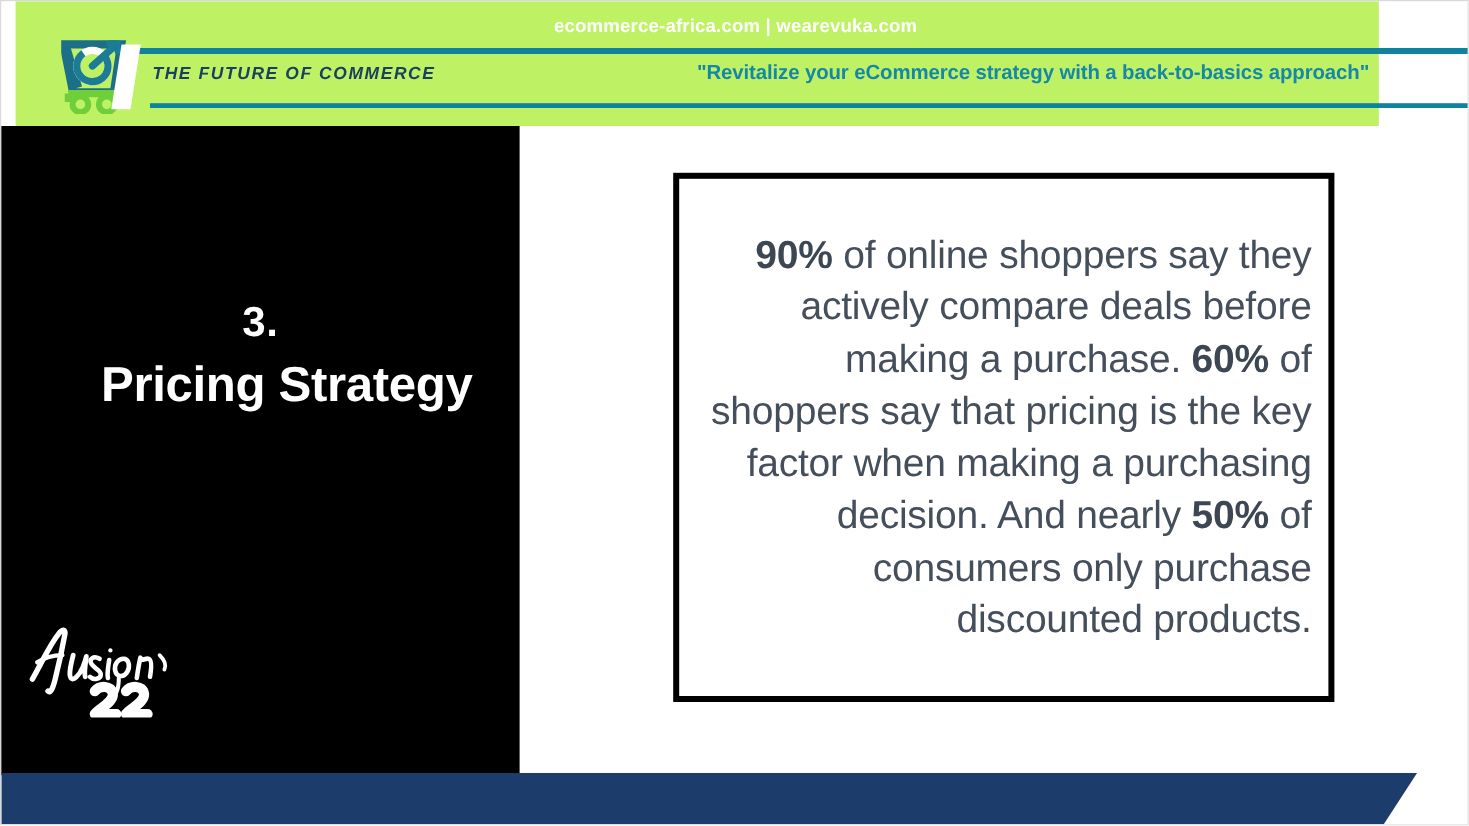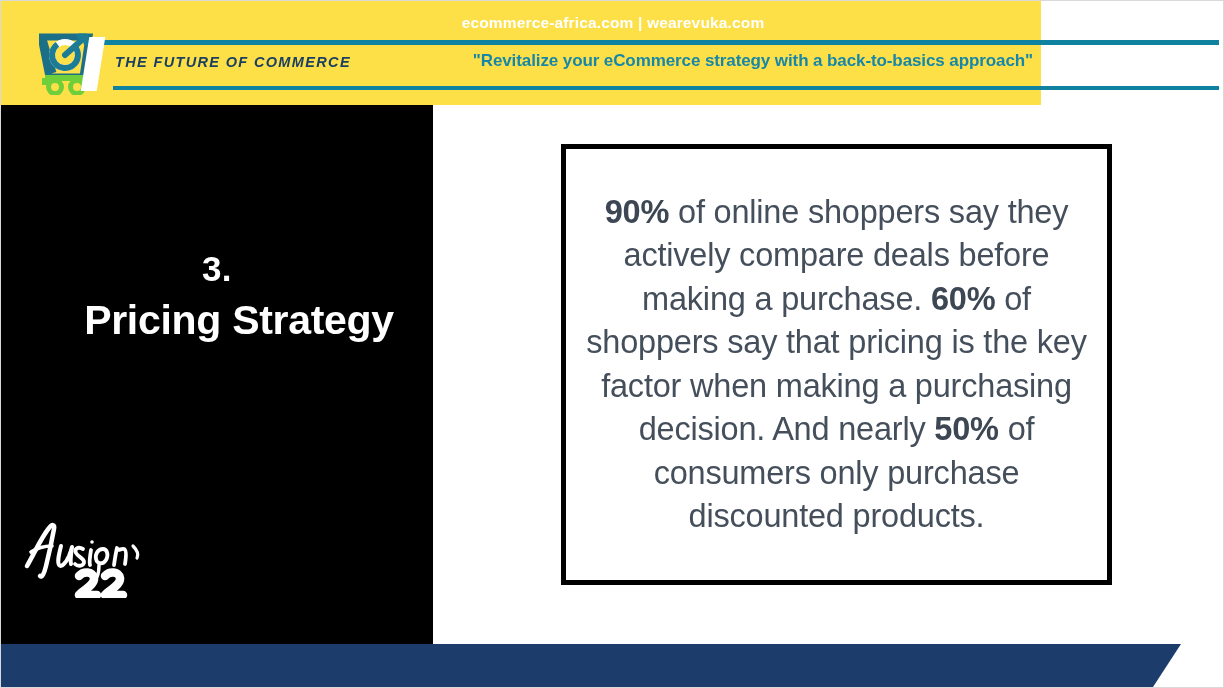--- a/index.html
+++ b/index.html
@@ -18,24 +18,24 @@
     width: 1224px;
     height: 688px;
     background: #ffffff;
     border: 1px solid #d9d9d9;
     overflow: hidden;
   }
 
   
   #header {
     position: absolute;
-    left: 0; top: 0;
-    width: 1040px;
+    left: 12px; top: 0;
+    width: 1136px;
     height: 104px;
-    background: #fde047;
+    background: #bef264;
   }
 
   #logo-mark {
     position: absolute;
     left: 38px;
     top: 32px;
     width: 58px;
     height: 62px;
   }
 
@@ -140,21 +140,21 @@
     background: #ffffff;
     border: 5px solid #000000;
     display: flex;
     align-items: center;
     justify-content: center;
   }
 
   #content-text {
     width: 100%;
     padding: 0 14px;
-    text-align: center;
+    text-align: right;
     font-size: 32.5px;
     line-height: 43.5px;
     color: #454f5b;
     font-weight: 400;
     letter-spacing: -0.2px;
   }
   #content-text b { font-weight: 700; color: #3d4753; }
 
   
   #footer-bar {

